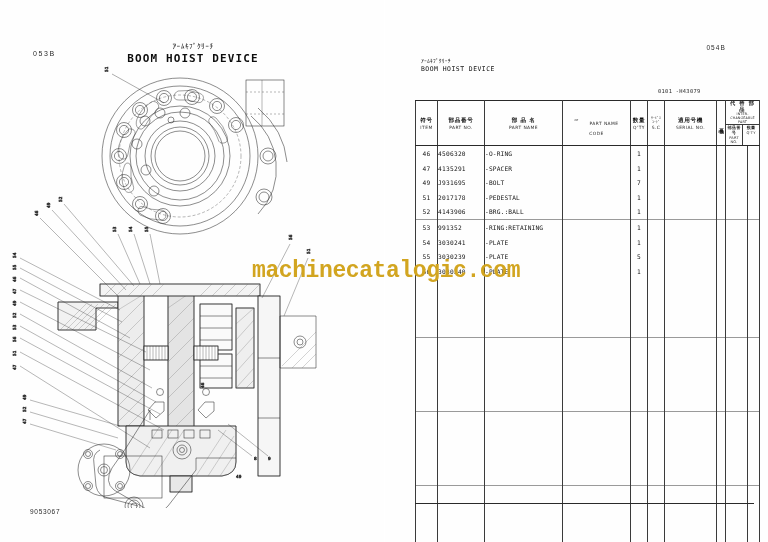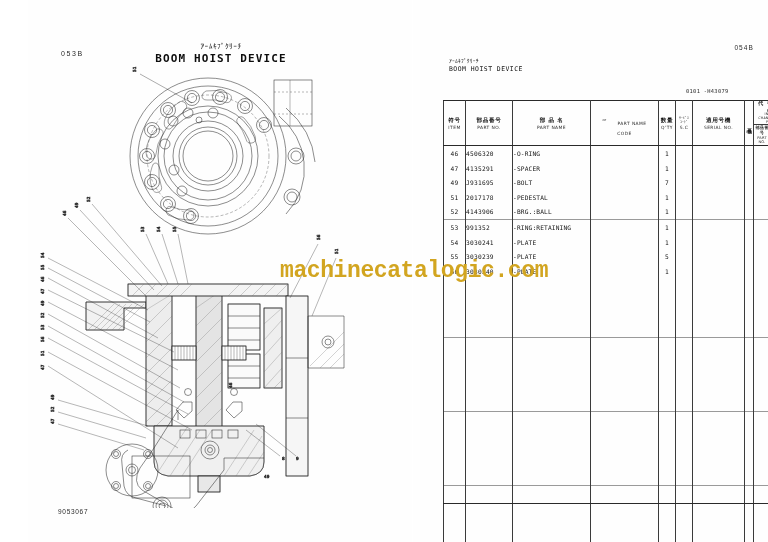--- a/index.html
+++ b/index.html
@@ -1,20 +1,20 @@
 <!DOCTYPE html>
 <html><head>
 <meta charset="utf-8">
 <style>
   html,body{margin:0;padding:0;background:#ffffff;}
   body{
     width:768px;height:542px;overflow:hidden;position:relative;
     font-family:"Liberation Sans",sans-serif;color:#1a1a1a;
   }
-  .page{position:absolute;inset:0;background:#fefefe;margin-left:28px;}
+  .page{position:absolute;inset:0;background:#fefefe;}
 
   
   .spine{position:absolute;left:384px;top:0;width:1px;height:542px;background:#ffffff;}
 
   
   .left-page{position:absolute;left:0;top:0;width:384px;height:542px;}
   .pgcode-left{position:absolute;left:33px;top:50px;font-size:7px;letter-spacing:1.6px;color:#2b2b2b;}
   .title-left{position:absolute;left:118px;top:42px;width:150px;text-align:center;line-height:1.35;}
   .title-left .kana{font-size:7.5px;letter-spacing:.4px;color:#101010;font-family:"DejaVu Sans",sans-serif;}
   .title-left .en{font-size:11px;font-weight:700;letter-spacing:1.1px;color:#0d0d0d;font-family:"DejaVu Sans Mono",monospace;}

